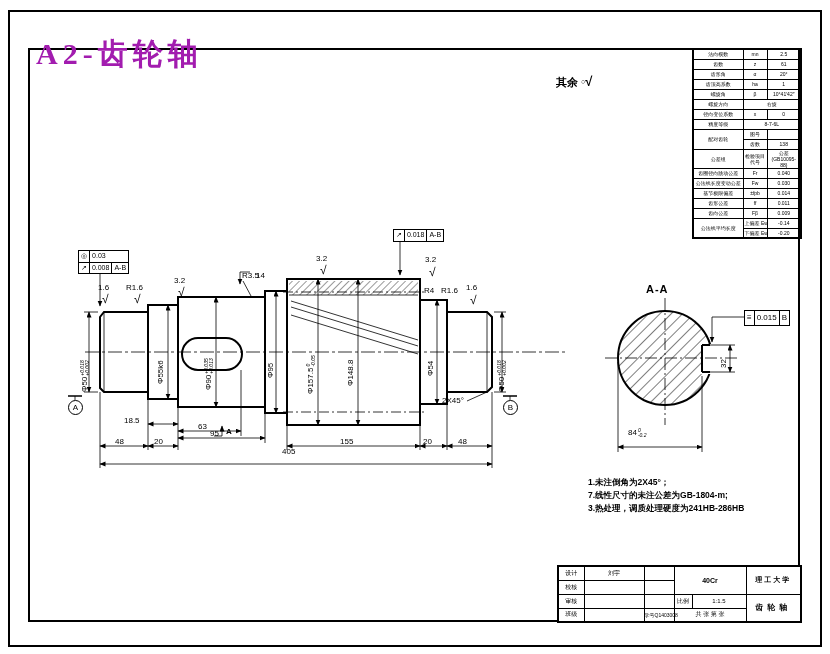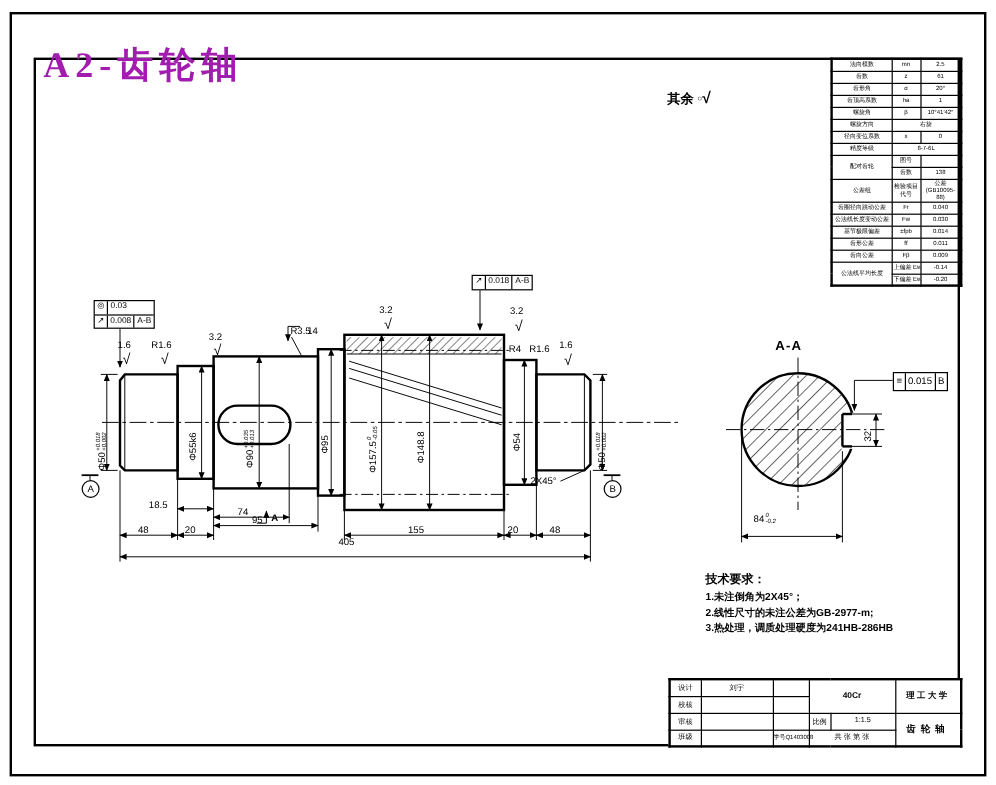--- a/index.html
+++ b/index.html
@@ -303,21 +303,21 @@
       </span></div>
   <div class="vlab" style="left:346px;top:386px">Φ148.8</div>
   <div class="vlab" style="left:426px;top:376px">Φ54</div>
   <div class="vlab" style="left:497px;top:392px"><span>Φ50</span><span class="tolstack">
         <i>+0.018</i>
         <i>+0.002</i>
       </span></div>
   <div class="vlab" style="left:719px;top:368px">32</div>
 
   <div class="lab" style="left:124px;top:416px">18.5</div>
-  <div class="lab" style="left:198px;top:422px">74</div>
+  <div class="lab" style="left:198px;top:422px">63</div>
   <div class="lab b" style="left:226px;top:427px">A</div>
   <div class="lab" style="left:210px;top:429px">95</div>
   <div class="lab" style="left:115px;top:437px">48</div>
   <div class="lab" style="left:154px;top:437px">20</div>
   <div class="lab" style="left:340px;top:437px">155</div>
   <div class="lab" style="left:423px;top:437px">20</div>
   <div class="lab" style="left:458px;top:437px">48</div>
   <div class="lab" style="left:282px;top:447px">405</div>
   <div class="lab" style="left:442px;top:396px">2X45°</div>
 
@@ -338,23 +338,22 @@
   <span class="rval" style="left:441px;top:286px">R1.6</span>
   <span class="rval" style="left:466px;top:283px">1.6</span>
 
   <div class="aa-title">A-A</div>
   <div class="lab" style="left:628px;top:428px"><span>84</span><span class="tolstack">
         <i>0</i>
         <i>-0.2</i>
       </span></div>
 
   <div class="tech">
-    <div class="th">技术要求：</div>
     <div class="ti">1.未注倒角为2X45°；</div>
-    <div class="ti">2.线性尺寸的未注公差为GB-2977-m;</div>
+    <div class="ti">7.线性尺寸的未注公差为GB-1804-m;</div>
     <div class="ti">3.热处理，调质处理硬度为241HB-286HB</div>
   </div>
 
   <table class="tblock">
     <colgroup>
         <col style="width:26px">
         <col style="width:60px">
         <col style="width:30px">
         <col style="width:18px">
         <col style="width:54px">

